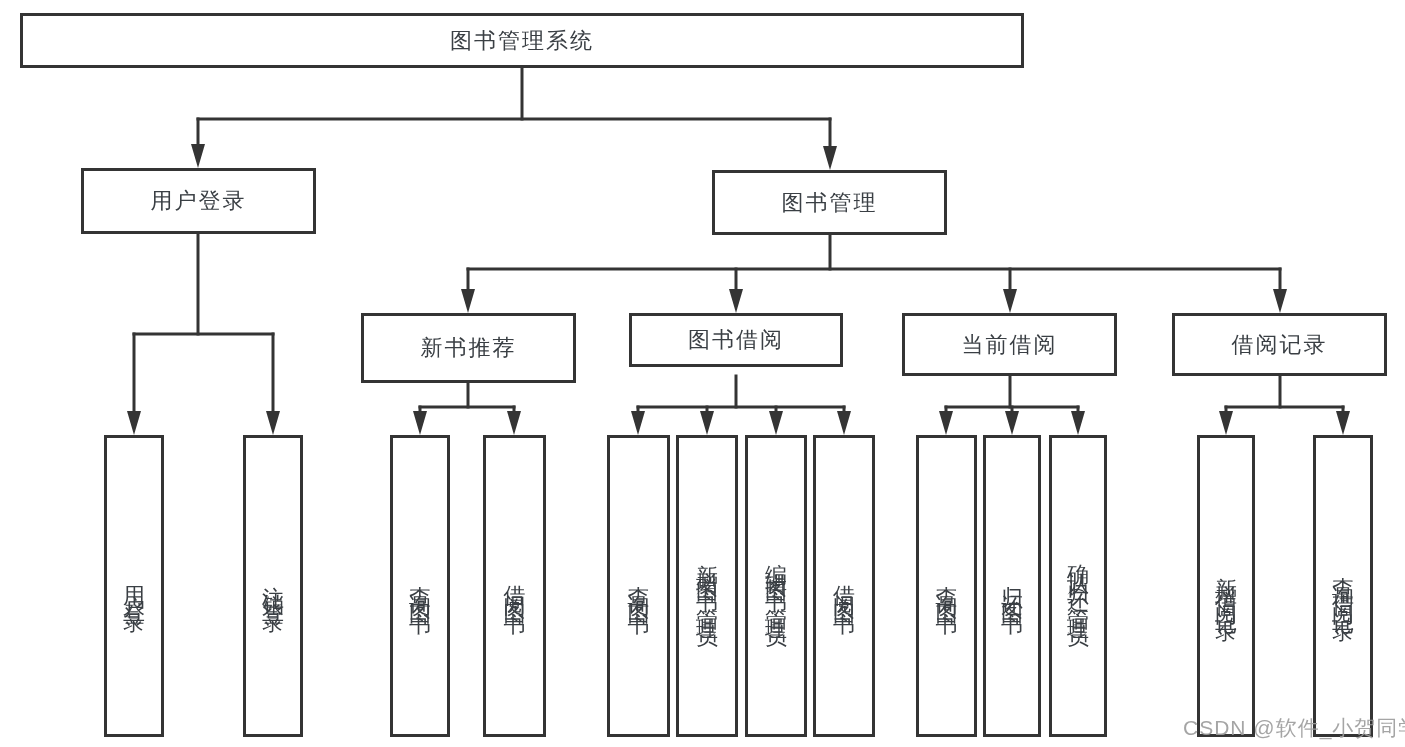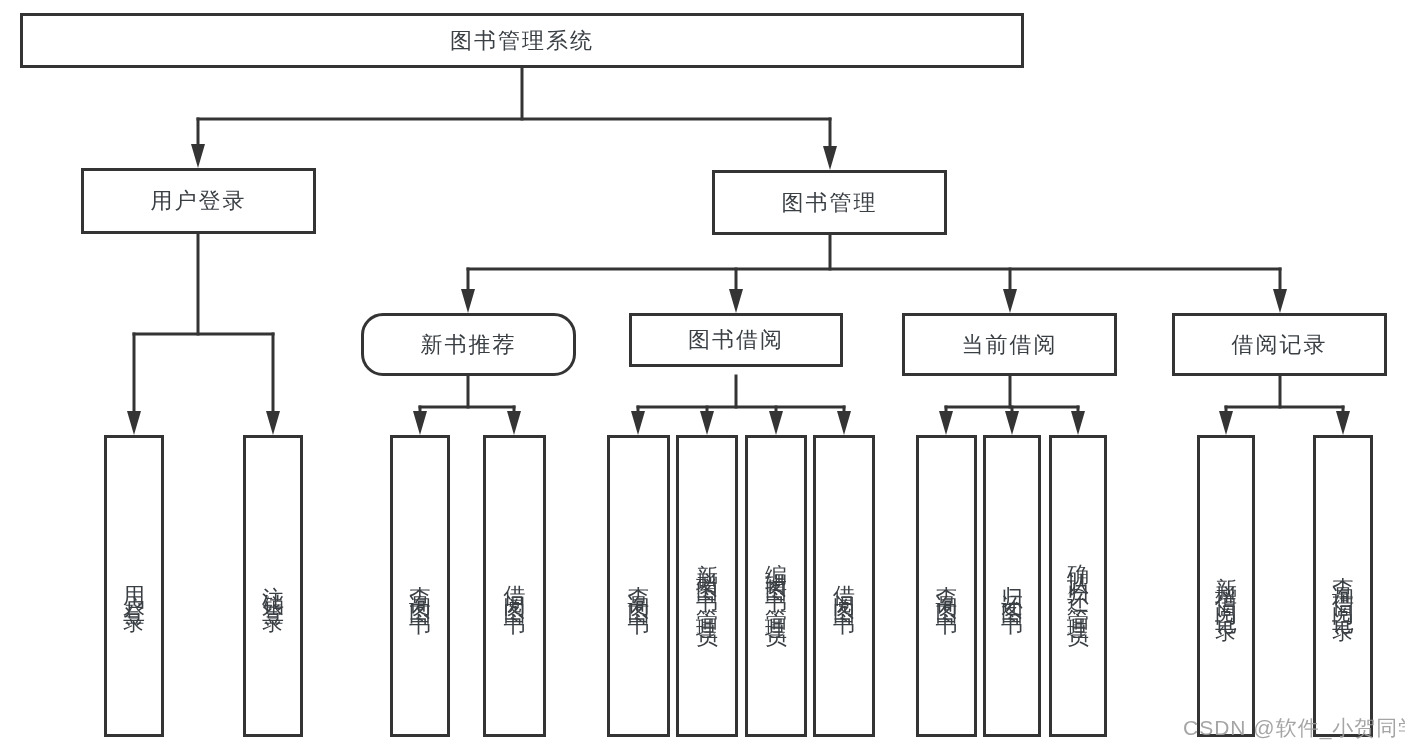--- a/index.html
+++ b/index.html
@@ -95,21 +95,21 @@
   <span>图书管理系统</span>
 </div>
 
 <div class="node hnode" style="left:81px;top:168px;width:235px;height:66px;">
   <span>用户登录</span>
 </div>
 <div class="node hnode" style="left:712px;top:170px;width:235px;height:65px;">
   <span>图书管理</span>
 </div>
 
-<div class="node hnode" style="left:361px;top:313px;width:215px;height:63px;border-radius:22px;">
+<div class="node hnode" style="left:361px;top:313px;width:215px;height:70px;">
   <span>新书推荐</span>
 </div>
 <div class="node hnode" style="left:629px;top:313px;width:214px;height:54px;">
   <span>图书借阅</span>
 </div>
 <div class="node hnode" style="left:902px;top:313px;width:215px;height:63px;">
   <span>当前借阅</span>
 </div>
 <div class="node hnode" style="left:1172px;top:313px;width:215px;height:63px;">
   <span>借阅记录</span>

